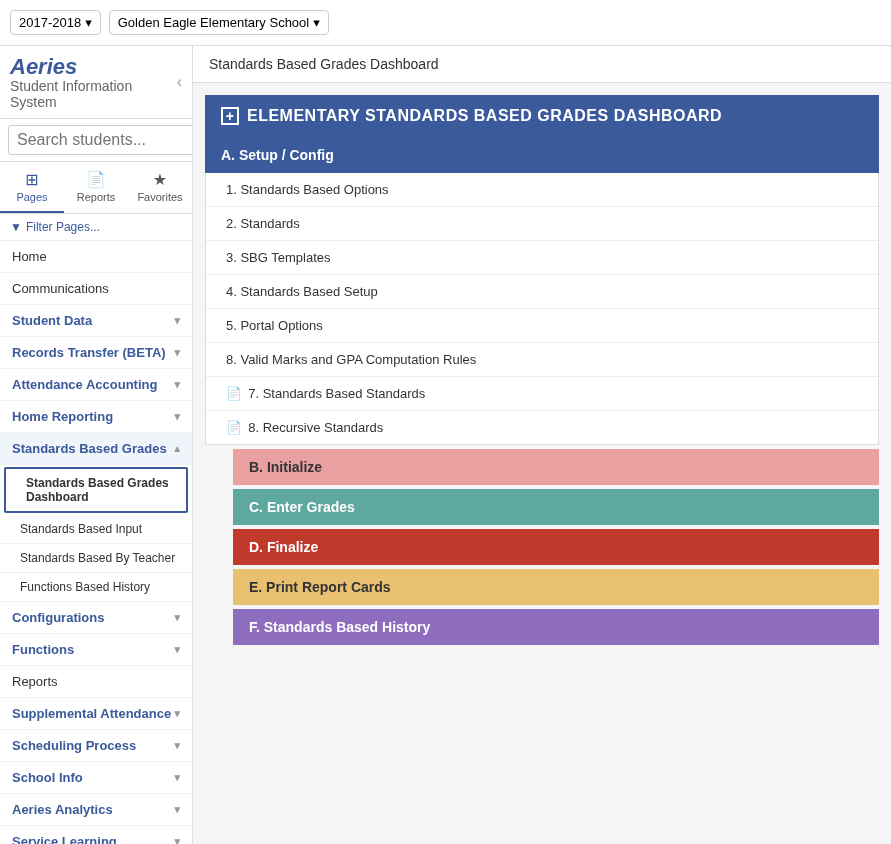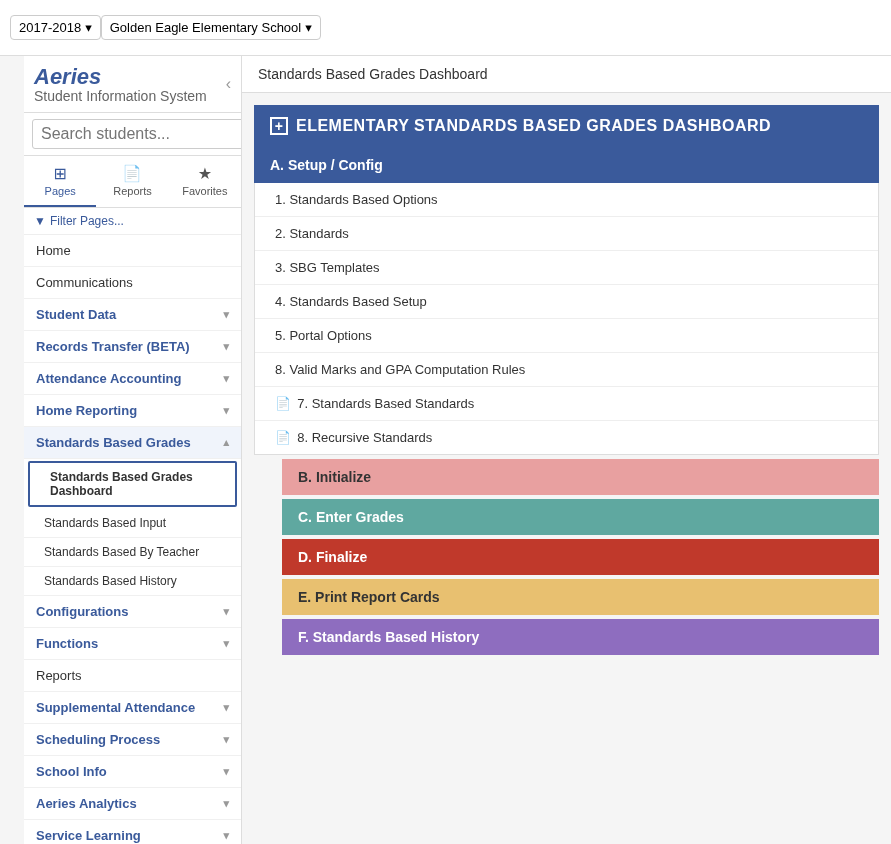--- a/index.html
+++ b/index.html
@@ -2,24 +2,25 @@
 <html><head>
   <meta charset="utf-8">
   <style>
     * { box-sizing: border-box; margin: 0; padding: 0; }
     body { font-family: Arial, sans-serif; font-size: 13px; display: flex; flex-direction: column; height: 844px; width: 891px; overflow: hidden; background: #f5f5f5; }
 
     
     .top-bar {
       background: #fff;
       border-bottom: 1px solid #ddd;
-      height: 56px;
+      height: 46px;
       display: flex;
       align-items: center;
       padding: 0 10px;
+      gap: 8px;
       flex-shrink: 0;
     }
     .year-selector, .school-selector {
       border: 1px solid #ccc;
       border-radius: 4px;
       padding: 4px 8px;
       font-size: 13px;
       background: #fff;
       cursor: pointer;
       display: flex;
@@ -29,28 +30,27 @@
 
     
     .main-layout {
       display: flex;
       flex: 1;
       overflow: hidden;
     }
 
     
     .sidebar {
-      width: 218px;
+      width: 193px;
       background: #fff;
       border-right: 1px solid #ddd;
       display: flex;
       flex-direction: column;
       flex-shrink: 0;
       overflow-y: auto;
-      margin-left: 24px;
     }
 
     .logo-area {
       display: flex;
       align-items: center;
       padding: 8px 10px;
       border-bottom: 1px solid #ddd;
       flex-shrink: 0;
     }
 
@@ -357,21 +357,21 @@
     <div class="nav-sub-item active">
       <span>Standards Based Grades Dashboard</span>
     </div>
     <div class="nav-sub-item">
       <span>Standards Based Input</span>
     </div>
     <div class="nav-sub-item">
       <span>Standards Based By Teacher</span>
     </div>
     <div class="nav-sub-item">
-      <span>Standards Based History</span>
+      <span>Functions Based History</span>
     </div>
 
     <div class="nav-item section-header">
       <span>Configurations</span>
       <span class="chevron">▾</span>
     </div>
     <div class="nav-item section-header">
       <span>Functions</span>
       <span class="chevron">▾</span>
     </div>

